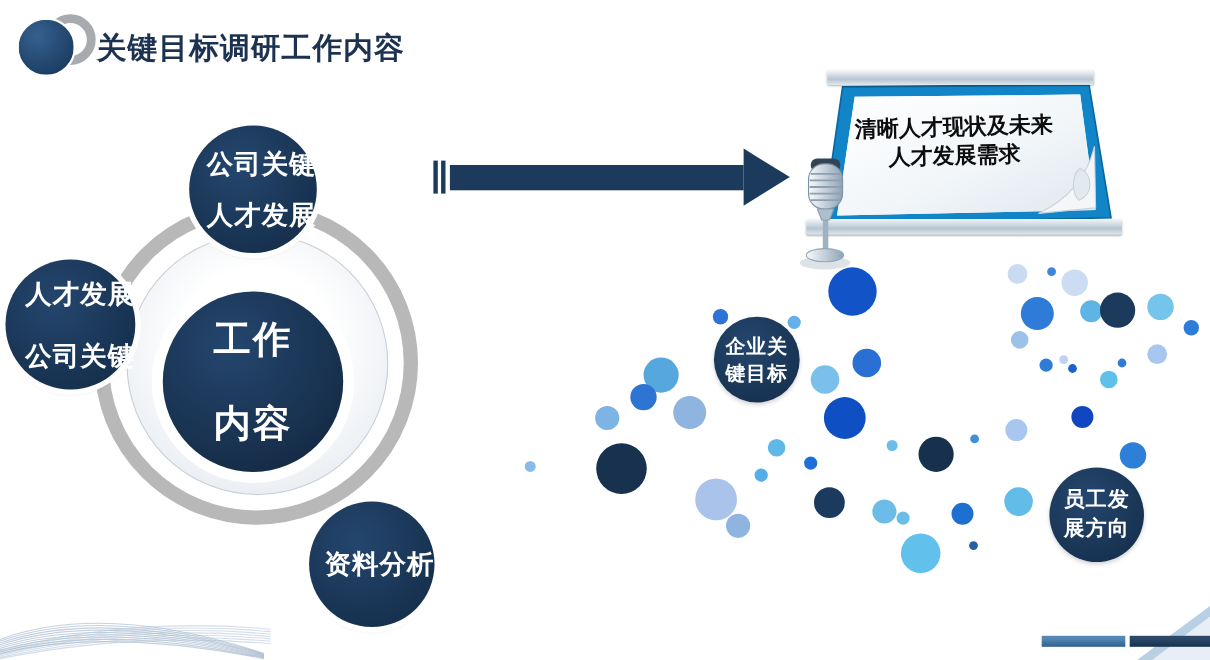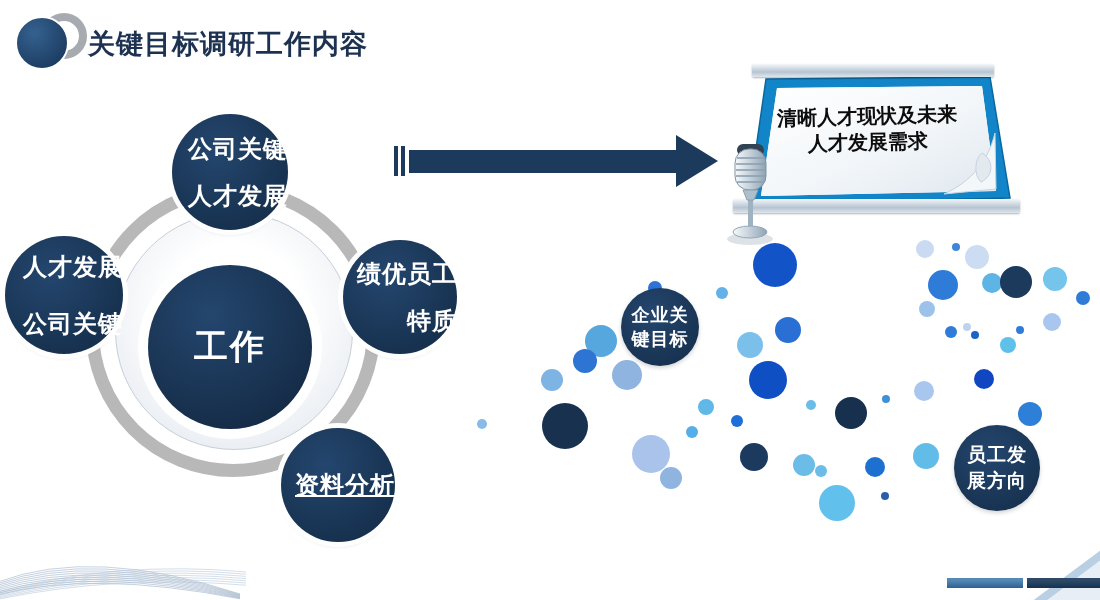--- a/index.html
+++ b/index.html
@@ -67,20 +67,21 @@
 <div id="slide">
 
   <div class="circle logo-ring"></div>
   <div class="circle logo-dot"></div>
   <div class="abs title">关键目标调研工作内容</div>
 
   <div class="circle hub-ring"></div>
   <div class="circle hub-inner"></div>
   <div class="circle hub-center">
     <span>工作</span>
+    <span>内容</span>
   </div>
 
   <div class="abs tick" style="left:394px"></div>
   <div class="abs tick" style="left:401px"></div>
   <div class="abs shaft"></div>
   <div class="abs head"></div>
 
   <div class="abs rail rail-top"></div>
   <svg class="abs board-svg" width="266" height="130" viewBox="0 0 266 130">
     <polygon points="20,2 244,0 264,121 2,127" fill="#1285c8" stroke="#0a679f" stroke-width="1.5"></polygon>
@@ -148,28 +149,24 @@
   <div class="abs bar bar-right"></div>
 
 <div class="circle sat" style="left: 172px; top: 114px; width: 116px; height: 116px; gap: 15px;">
       <span>公司关键</span>
       <span>人才发展</span>
     </div>
     <div class="circle sat" style="left: 5px; top: 236px; width: 118px; height: 118px; gap: 25px;">
       <span>人才发展</span>
       <span>公司关键</span>
     </div>
-    <div class="circle sat" style="left: 343px; top: 240px; width: 114px; height: 114px; gap: 15px;">
-      <span>绩优员工</span>
-      <span>特质</span>
-    </div>
-    <div class="circle sat" style="left: 281px; top: 428px; width: 114px; height: 114px; gap: 0px; text-decoration: underline;">
+    <div class="circle sat" style="left: 281px; top: 456px; width: 114px; height: 114px; gap: 0px;">
       <span>资料分析</span>
     </div>
-    <div class="circle cbl" style="left: 621px; top: 288px; width: 78px; height: 78px; font-size: 18px;">
+    <div class="circle cbl" style="left: 649px; top: 288px; width: 78px; height: 78px; font-size: 18px;">
       <span>企业关</span>
       <span>键目标</span>
     </div>
     <div class="circle cbl" style="left: 954px; top: 425px; width: 86px; height: 86px; font-size: 19px; justify-content: center;">
       <span>员工发</span>
       <span>展方向</span>
     </div>
     <div class="circle bub" style="left: 753px; top: 243px; width: 44px; height: 44px; background: rgb(18, 84, 200);"></div>
     <div class="circle bub" style="left: 648px; top: 281px; width: 14px; height: 14px; background: rgb(45, 116, 214);"></div>
     <div class="circle bub" style="left: 716px; top: 287px; width: 12px; height: 12px; background: rgb(100, 176, 232);"></div>

